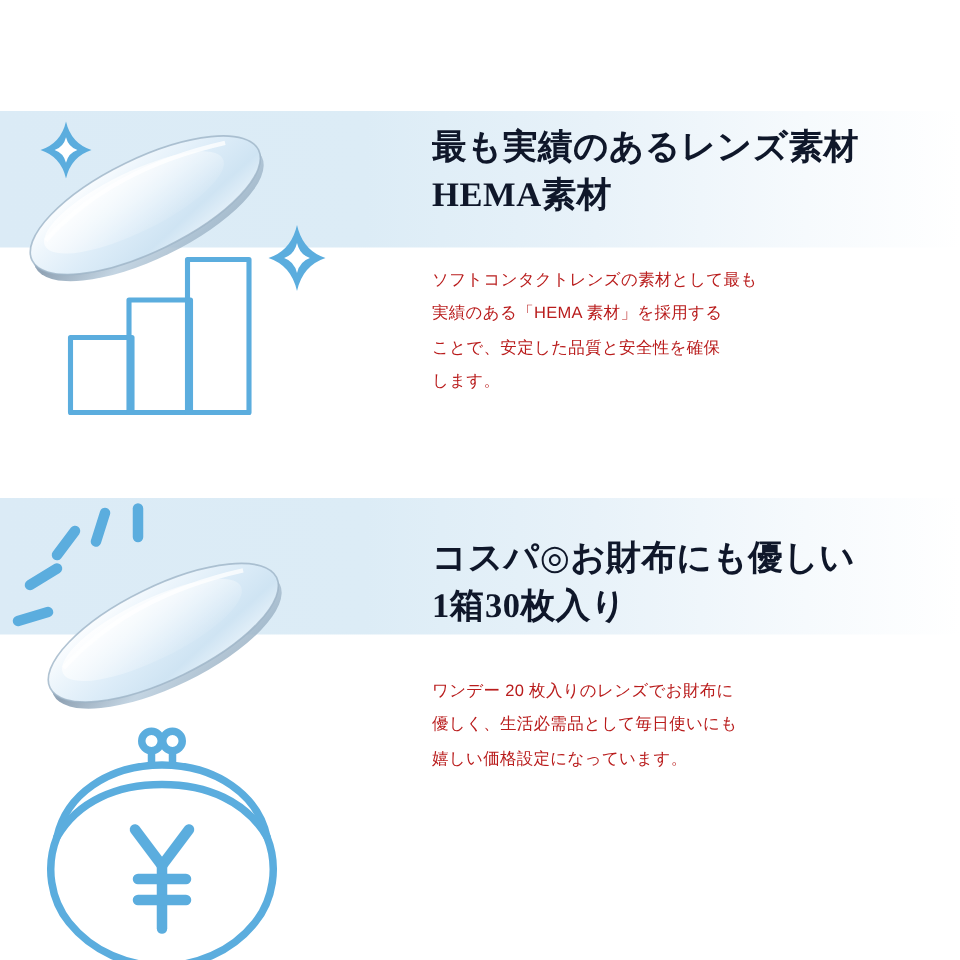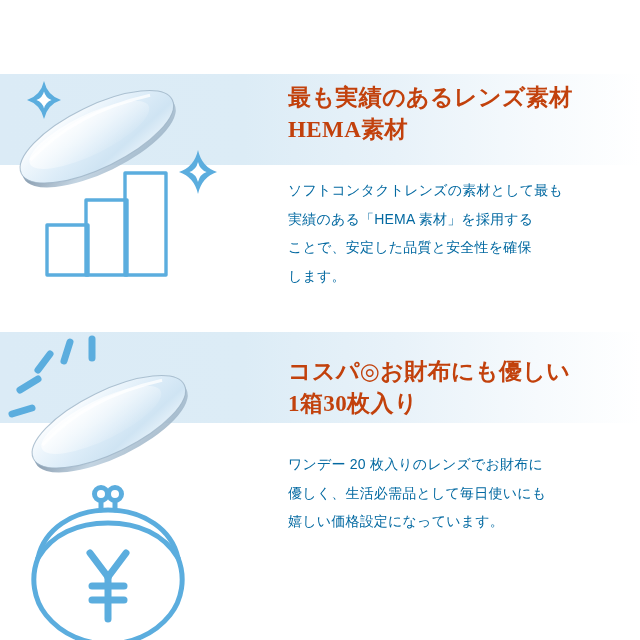--- a/index.html
+++ b/index.html
@@ -54,31 +54,31 @@
     position: absolute;
     left: 288px;
     top: 0;
     width: 352px;
   }
 
   
   .headline {
     font-family: "Liberation Serif", "DejaVu Serif", serif;
     font-weight: bold;
-    color: #c2410c;
+    color: #0f172a;
     font-size: 23px;
     line-height: 1.38;
     letter-spacing: 0.4px;
     margin: 0;
     white-space: pre-line;
   }
   .bodytext {
     font-family: "Liberation Sans", "DejaVu Sans", sans-serif;
-    color: #0369a1;
-    font-size: 14px;
+    color: #b91c1c;
+    font-size: 11px;
     line-height: 2.04;
     letter-spacing: 0.2px;
     margin: 0;
     white-space: pre-line;
   }
 
   .h1-pos  { position: absolute; top: 82px;  left: 0; }
   .p1-pos  { position: absolute; top: 176px; left: 0; }
   .h2-pos  { position: absolute; top: 82px;  left: 0; }
   .p2-pos  { position: absolute; top: 176px; left: 0; }

